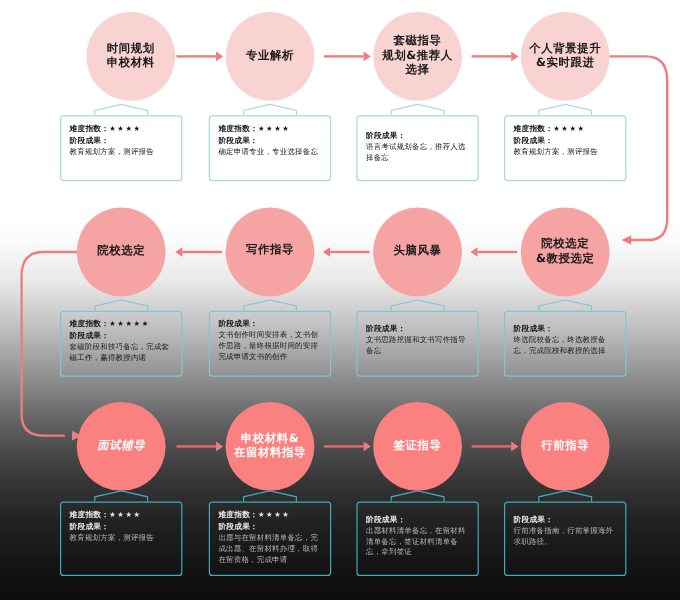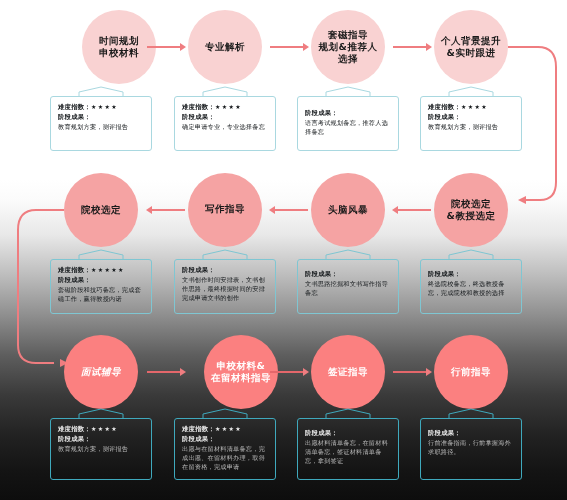--- a/index.html
+++ b/index.html
@@ -56,21 +56,21 @@
   .ahead.left{border-right:6px solid #ef7d80;border-top:4px solid transparent;border-bottom:4px solid transparent;}
   .curve{position:absolute;pointer-events:none;}
 </style>
 </head>
 <body>
 
 <div id="stage">
 
   <div class="r1">
 
-    <div class="node" style="left:82px;top:10px;">
+    <div class="node" style="left:72px;top:10px;">
       <div>
         <span>时间规划</span>
         <span>申校材料</span>
       </div>
     </div>
     <div class="node" style="left:188px;top:10px;">
       <div>
           <span>专业解析</span>
         </div>
     </div>
@@ -230,21 +230,21 @@
     <path d="M48,158 l-8,-4 l0,8 z" fill="#ef7d80" transform="translate(14,0)"></path>
   </svg>
 
   <div class="r3">
 
     <div class="node" style="left:64px;top:335px;font-style:italic;">
       <div>
           <span>面试辅导</span>
         </div>
     </div>
-    <div class="node" style="left:188px;top:335px;margin-left:16px;">
+    <div class="node" style="left:188px;top:335px;">
       <div>
         <span>申校材料&amp;</span>
         <span>在留材料指导</span>
       </div>
     </div>
     <div class="node" style="left:311px;top:335px;">
       <div>
           <span>签证指导</span>
         </div>
     </div>

